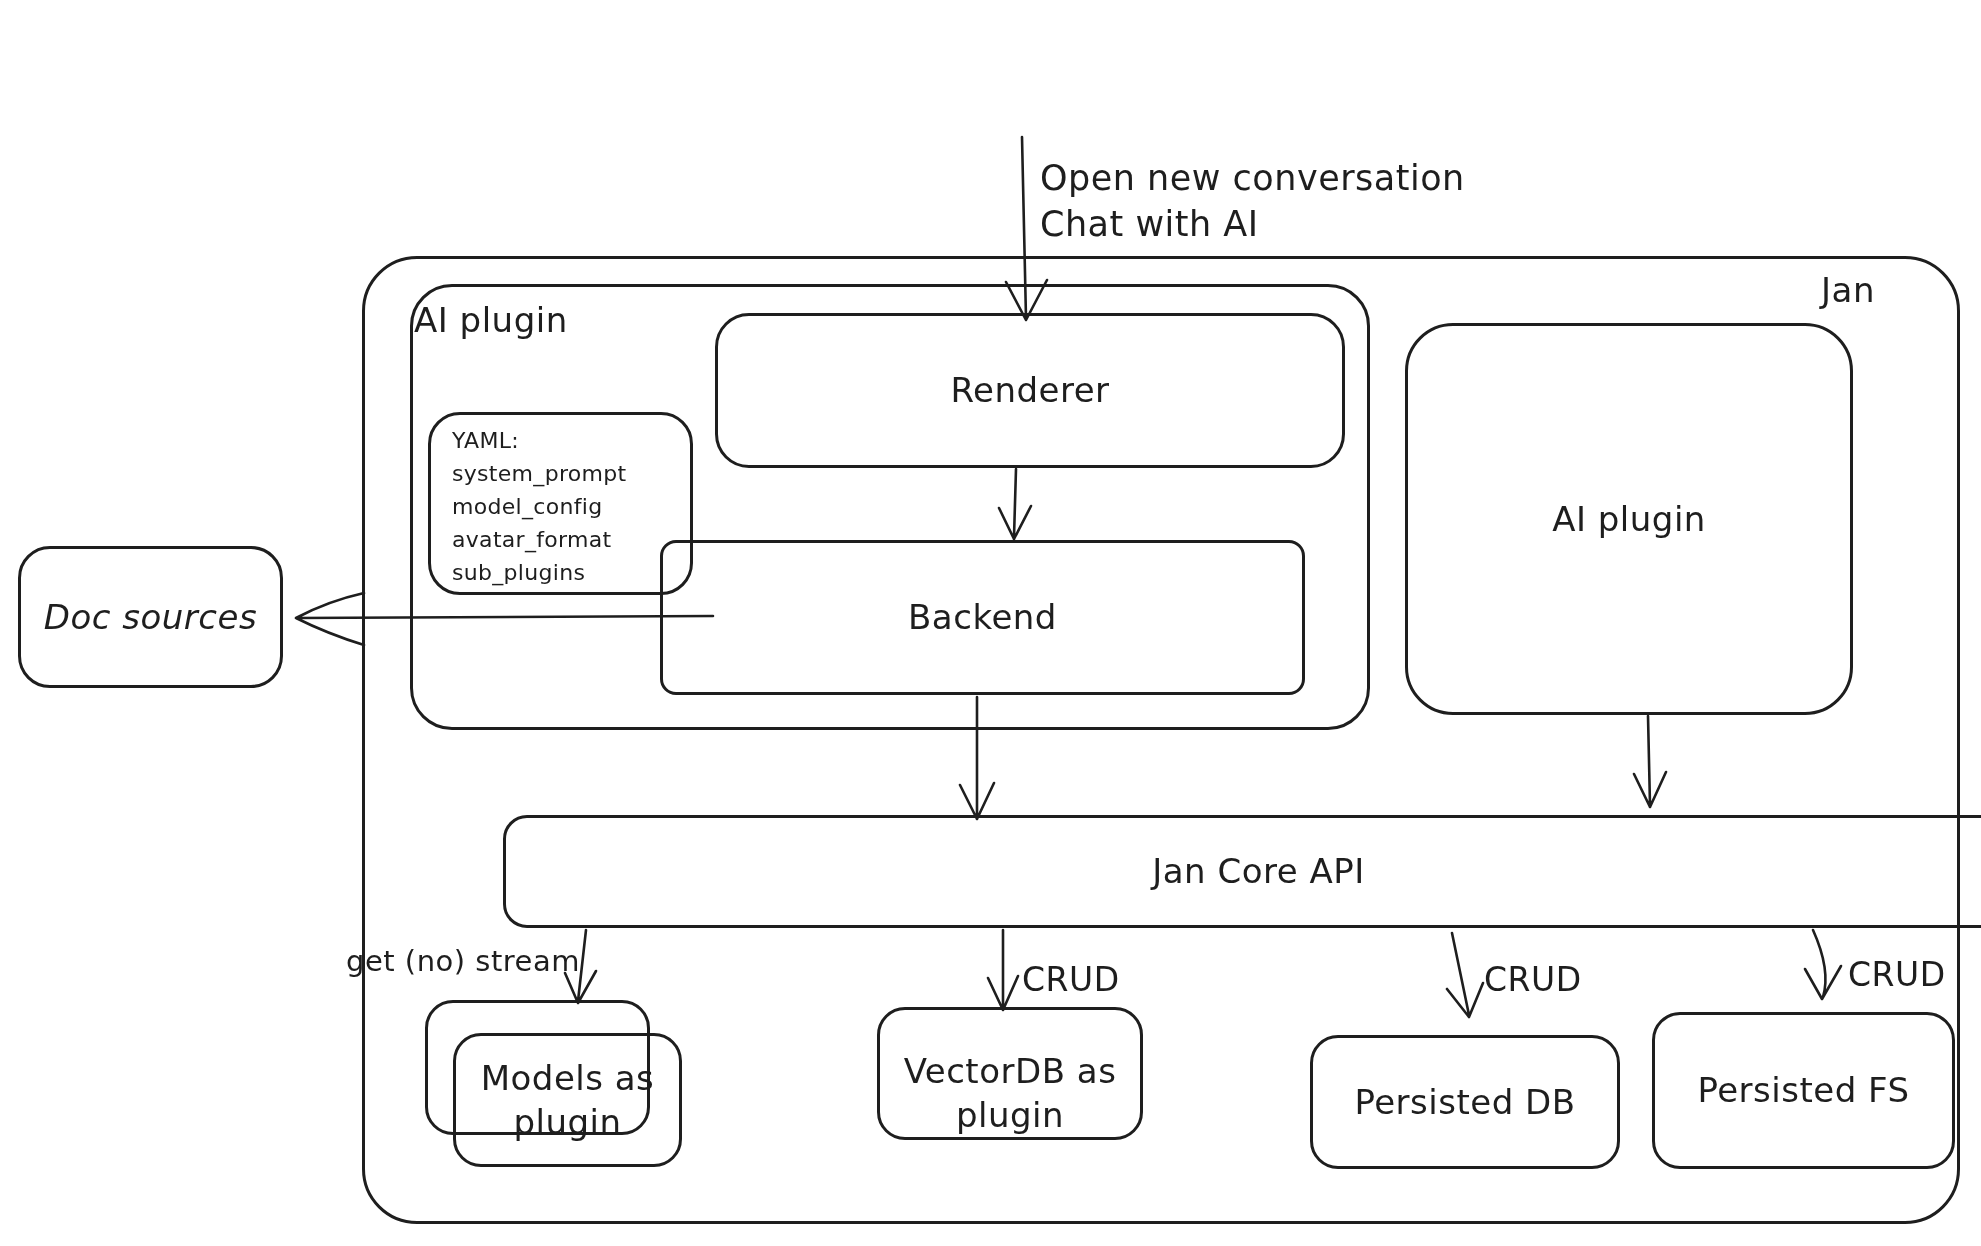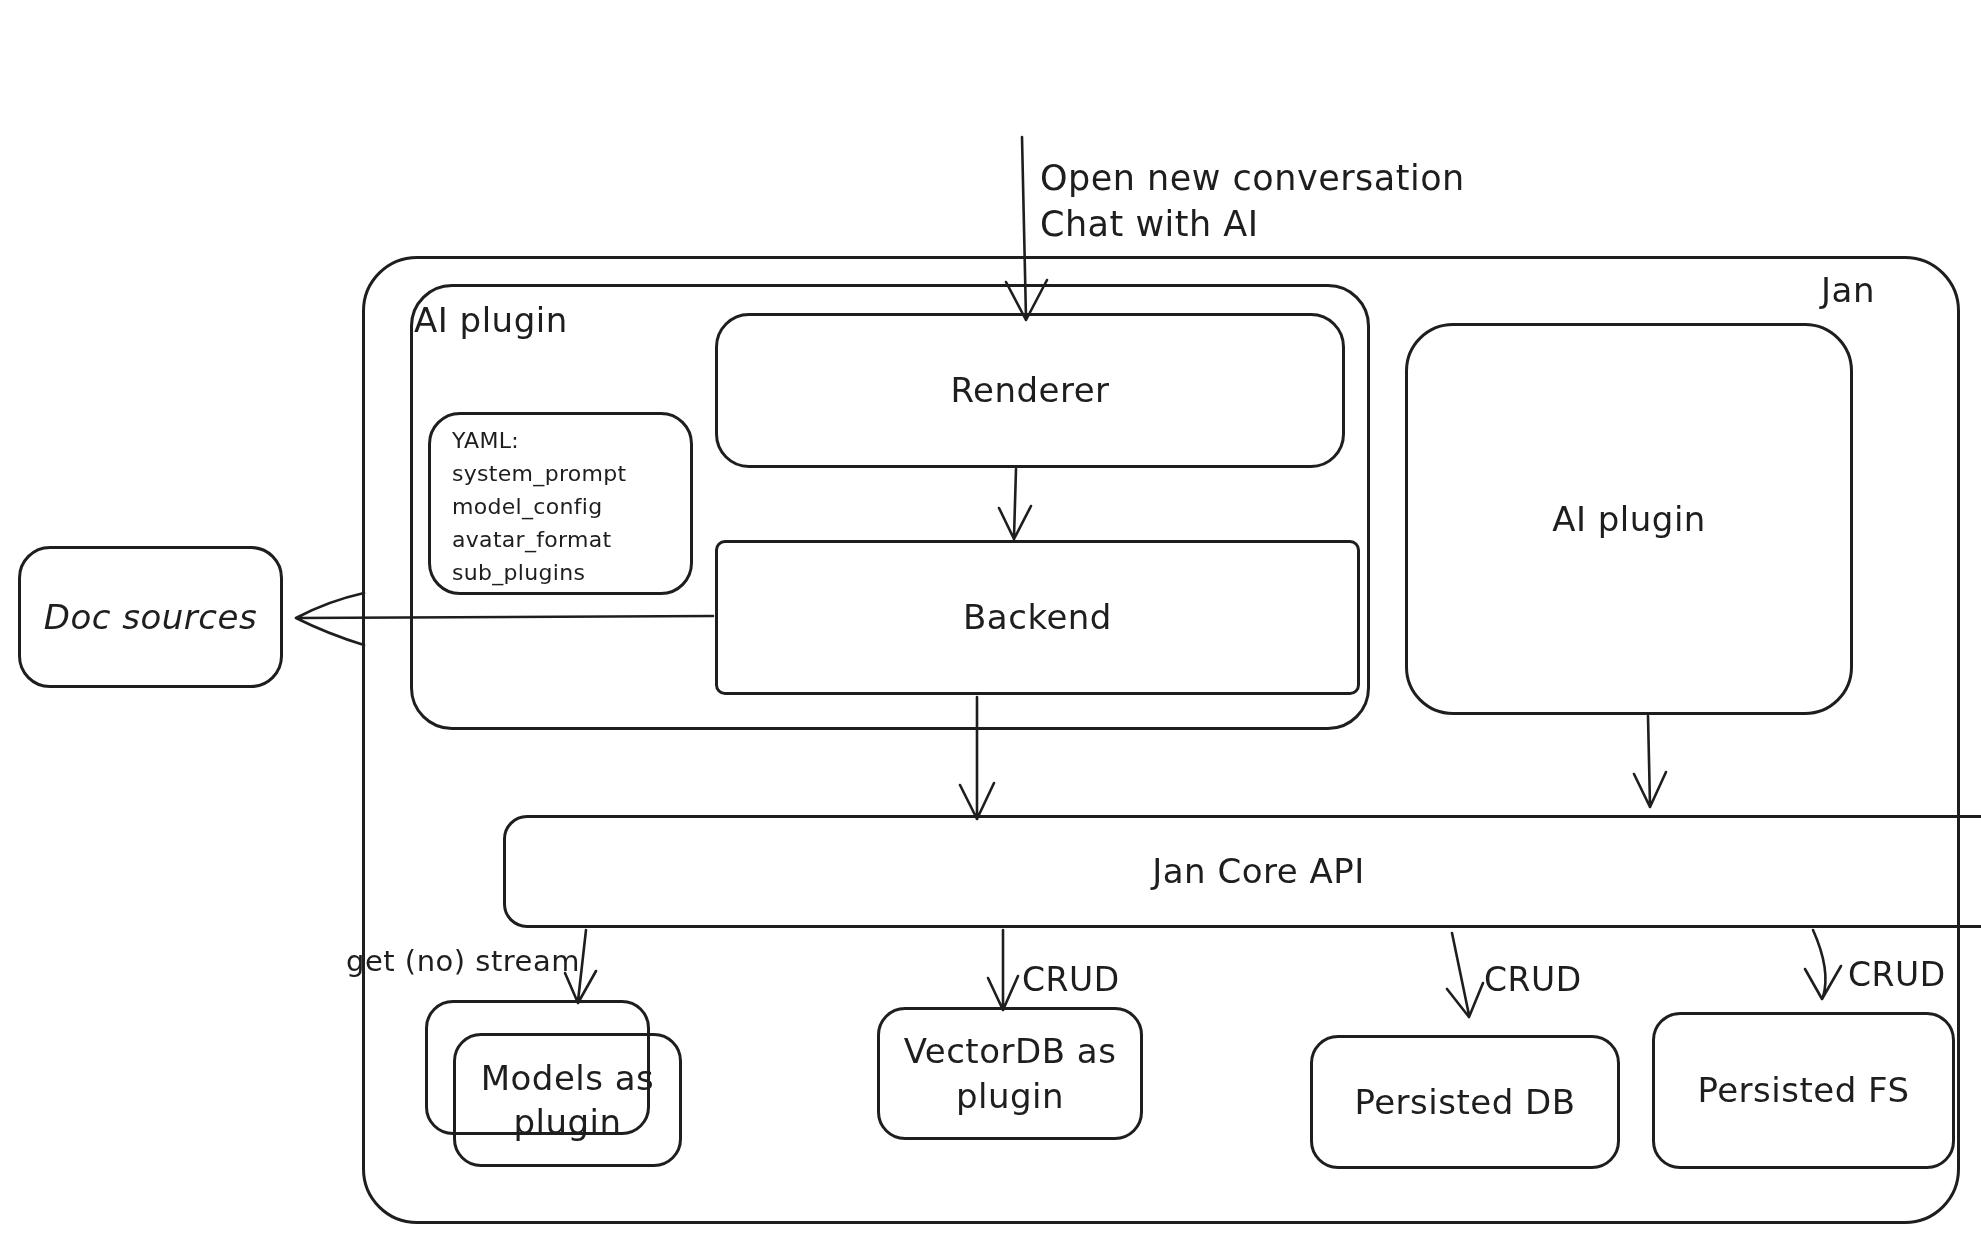--- a/index.html
+++ b/index.html
@@ -28,21 +28,21 @@
   <div class="floating-label" style="left:1760px;top:270px;width:115px;text-align:right;font-size:34px;">Jan</div>
 
   <div class="container-box" style="left:410px;top:284px;width:960px;height:446px;border-radius:42px;"></div>
   <div class="floating-label" style="left:414px;top:300px;font-size:34px;">AI plugin</div>
 
 
   <div class="box node-label" style="left:715px;top:313px;width:630px;height:155px;border-radius:34px;text-align:right;">
     <span>Renderer</span>
   </div>
 
-  <div class="box node-label" style="left:715px;top:540px;width:645px;height:155px;border-radius:10px;">
+  <div class="box node-label" style="left:660px;top:540px;width:645px;height:155px;border-radius:16px;">
     <span>Backend</span>
   </div>
 
   <div class="container-box" style="left:428px;top:412px;width:265px;height:183px;border-radius:32px;"></div>
   <div class="yaml-text" style="left:452px;top:424px;">
     <div>YAML:</div>
     <div>system_prompt</div>
     <div>model_config</div>
     <div>avatar_format</div>
     <div>sub_plugins</div>
@@ -58,21 +58,21 @@
 
   <div class="box node-label" style="left:503px;top:815px;width:1511px;height:113px;border-radius:24px;">
     <span>Jan Core API</span>
   </div>
 
   <div class="container-box" style="left:425px;top:1000px;width:225px;height:135px;border-radius:28px;"></div>
   <div class="box node-label" style="left:453px;top:1033px;width:229px;height:134px;border-radius:28px;justify-content:center;">
     <span style="display:inline-block;width:185px;">Models as plugin</span>
   </div>
 
-  <div class="box node-label" style="left:877px;top:1007px;width:266px;height:133px;border-radius:28px;">
+  <div class="box node-label" style="left:877px;top:1007px;width:266px;height:133px;border-radius:28px;align-items:flex-end;">
     <span style="display:inline-block;width:220px;">VectorDB as plugin</span>
   </div>
 
   <div class="box node-label" style="left:1310px;top:1008px;width:310px;height:134px;border-radius:28px;margin-top:27px;">
     <span>Persisted DB</span>
   </div>
 
   <div class="box node-label" style="left:1652px;top:1012px;width:303px;height:157px;border-radius:28px;">
     <span>Persisted FS</span>
   </div>

